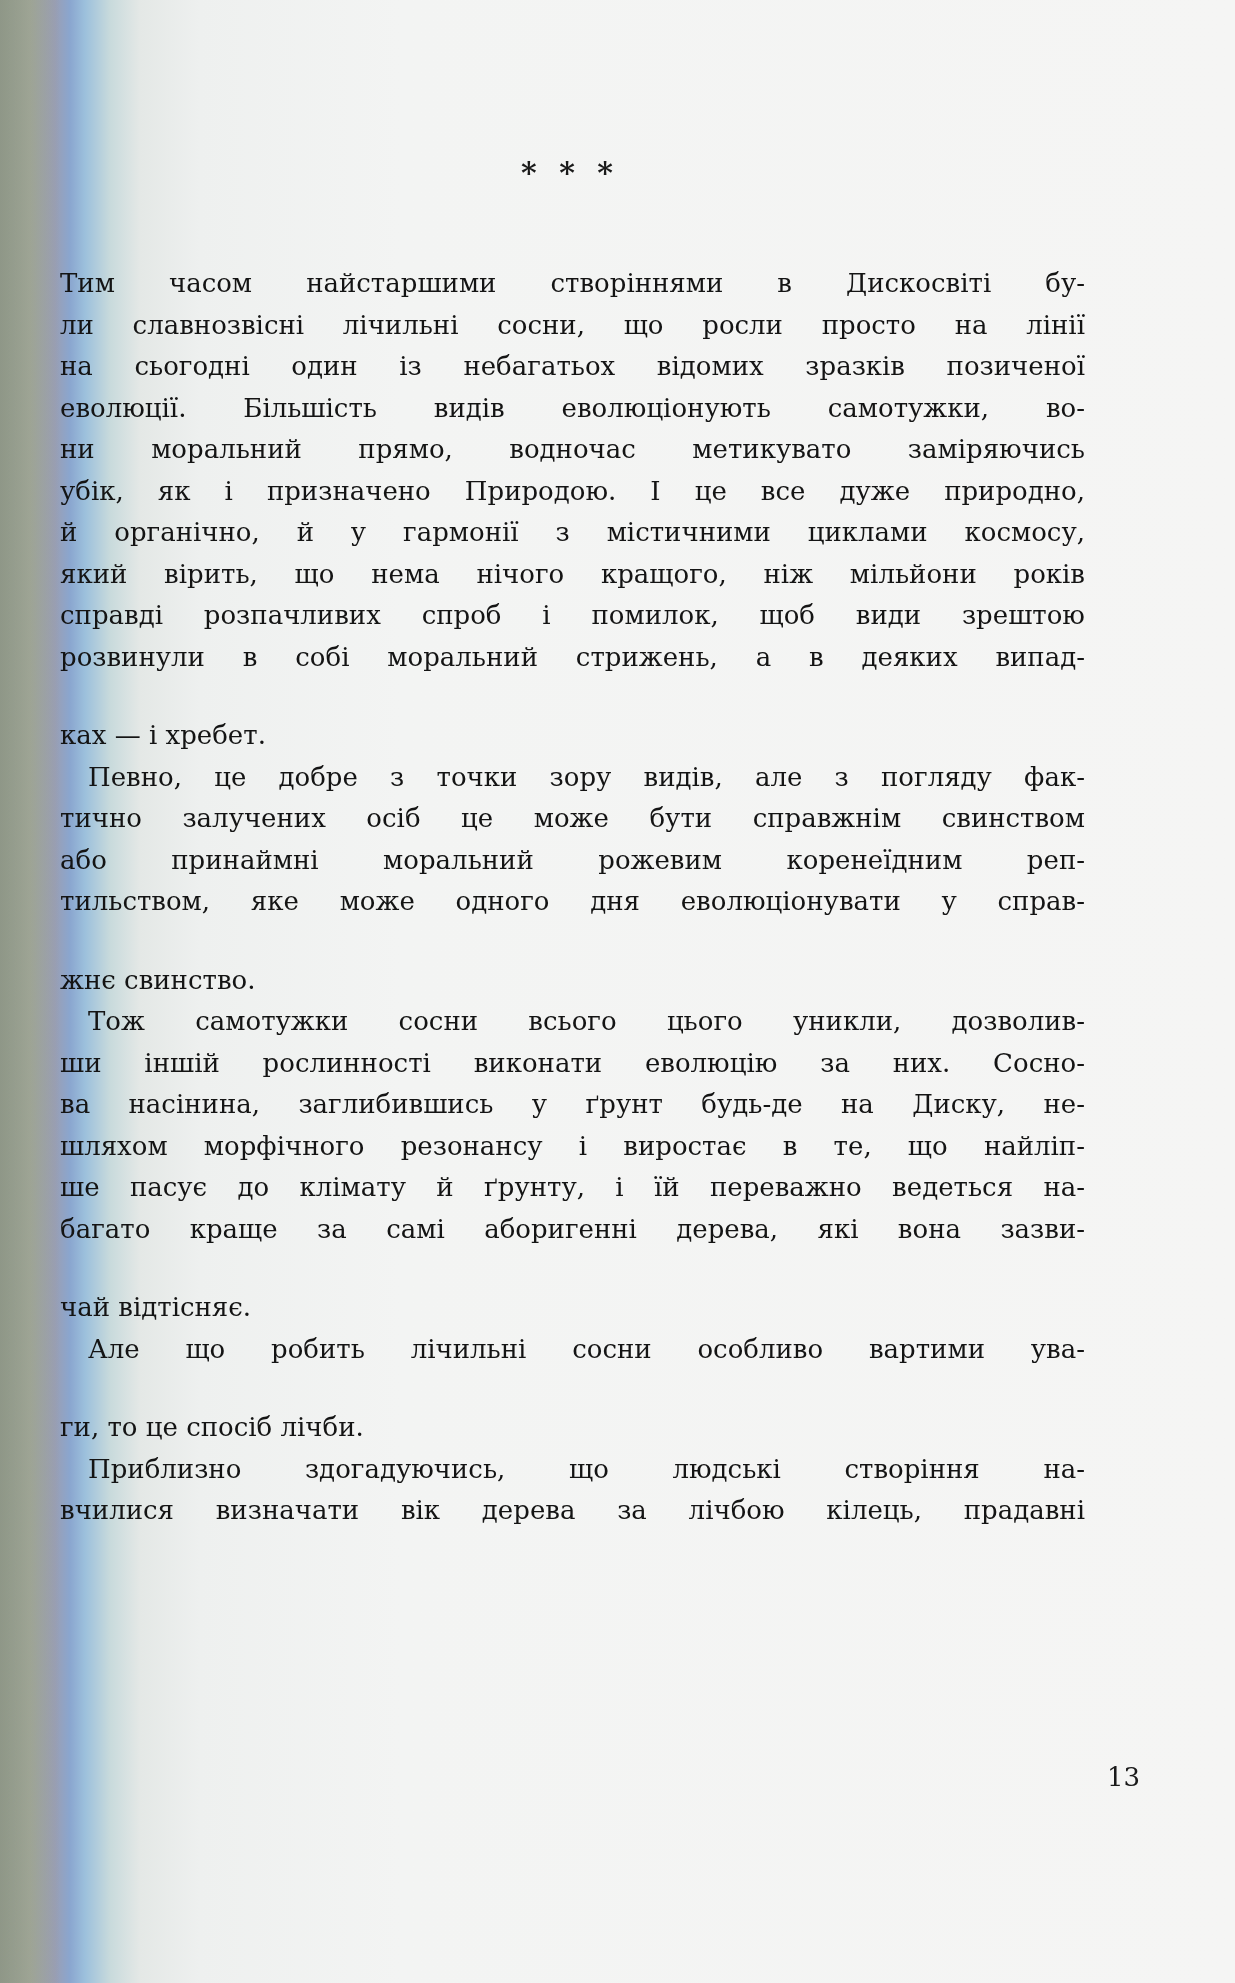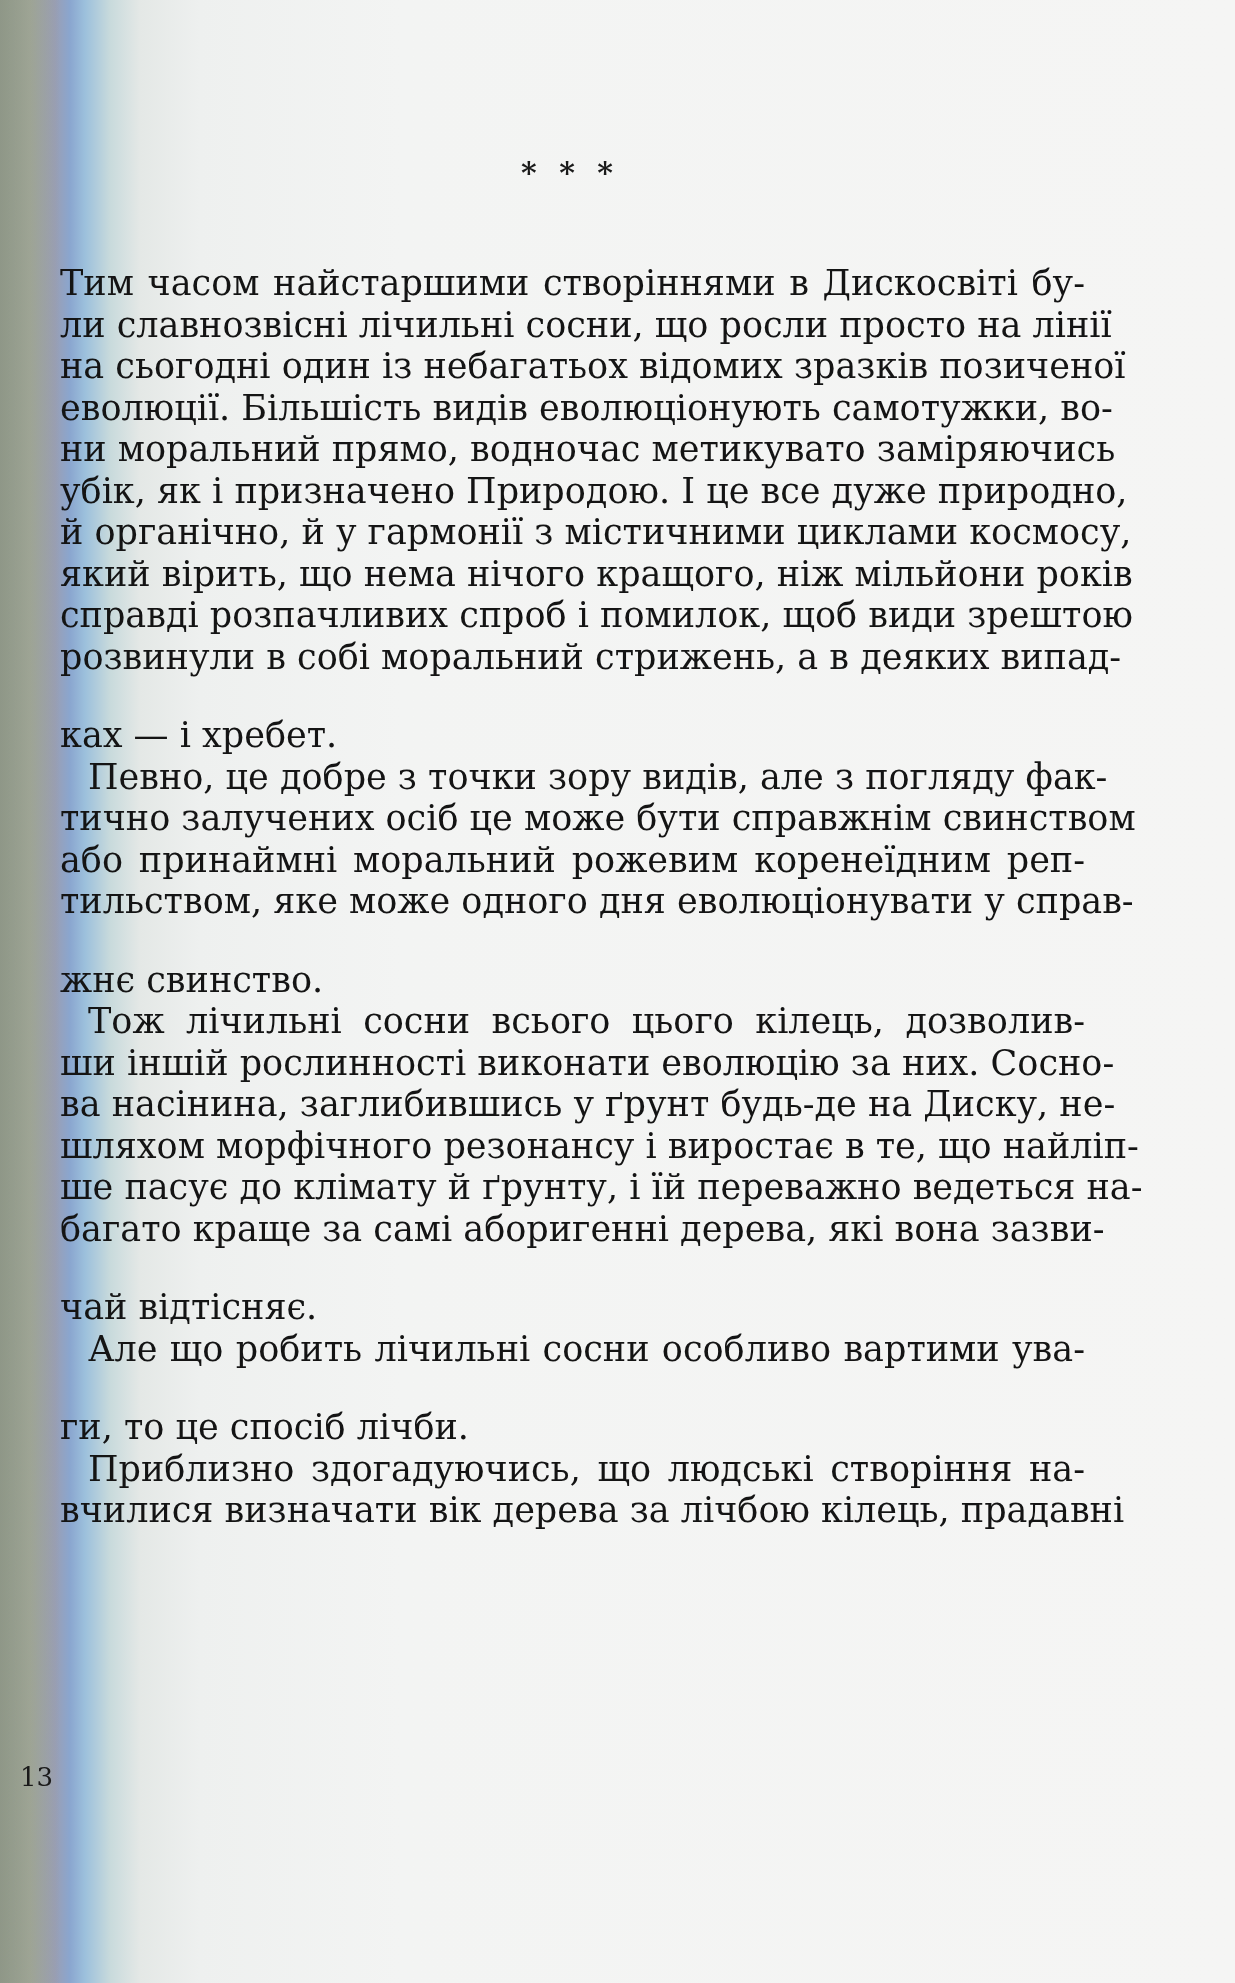--- a/index.html
+++ b/index.html
@@ -49,21 +49,21 @@
       font-size: 30px;
       letter-spacing: 6px;
       color: #1a1a1a;
     }
     .text-block {
       position: absolute;
       top: 263px;
       left: 60px;
       width: 1025px;
       font-family: "DejaVu Serif", serif;
-      font-size: 35px;
+      font-size: 26px;
       line-height: 41.5px;
       color: #141414;
       text-align: justify;
     }
     .line {
       display: block;
       white-space: nowrap;
       text-align-last: justify;
       text-align: justify;
       height: 41.5px;
@@ -74,25 +74,24 @@
     }
     .line.last {
       text-align-last: left;
       margin-top: 37px;
     }
     .page-number {
       position: absolute;
       top: 1762px;
       left: 0;
       width: 1140px;
-      text-align: left;
+      text-align: right;
       font-family: "DejaVu Serif", serif;
       font-size: 26px;
       color: #1a1a1a;
-      margin-left: 20px;
     }
   </style>
 </head>
 <body>
 
 <div class="page">
   <div class="spine-shadow"></div>
 
   <div class="separator">* * *</div>
 
@@ -114,21 +113,21 @@
 
     <div>
       <span class="line indent">Певно, це добре з точки зору видів, але з погляду фак-</span>
       <span class="line">тично залучених осіб це може бути справжнім свинством</span>
       <span class="line">або принаймні моральний рожевим коренеїдним реп-</span>
       <span class="line">тильством, яке може одного дня еволюціонувати у справ-</span>
       <span class="line last">жнє свинство.</span>
     </div>
 
     <div>
-      <span class="line indent">Тож лічильні сосни всього цього кілець, дозволив-</span>
+      <span class="line indent">Тож самотужки сосни всього цього уникли, дозволив-</span>
       <span class="line">ши іншій рослинності виконати еволюцію за них. Сосно-</span>
       <span class="line">ва насінина, заглибившись у ґрунт будь-де на Диску, не-</span>
       <span class="line">шляхом морфічного резонансу і виростає в те, що найліп-</span>
       <span class="line">ше пасує до клімату й ґрунту, і їй переважно ведеться на-</span>
       <span class="line">багато краще за самі аборигенні дерева, які вона зазви-</span>
       <span class="line last">чай відтісняє.</span>
     </div>
 
     <div>
       <span class="line indent">Але що робить лічильні сосни особливо вартими ува-</span>

